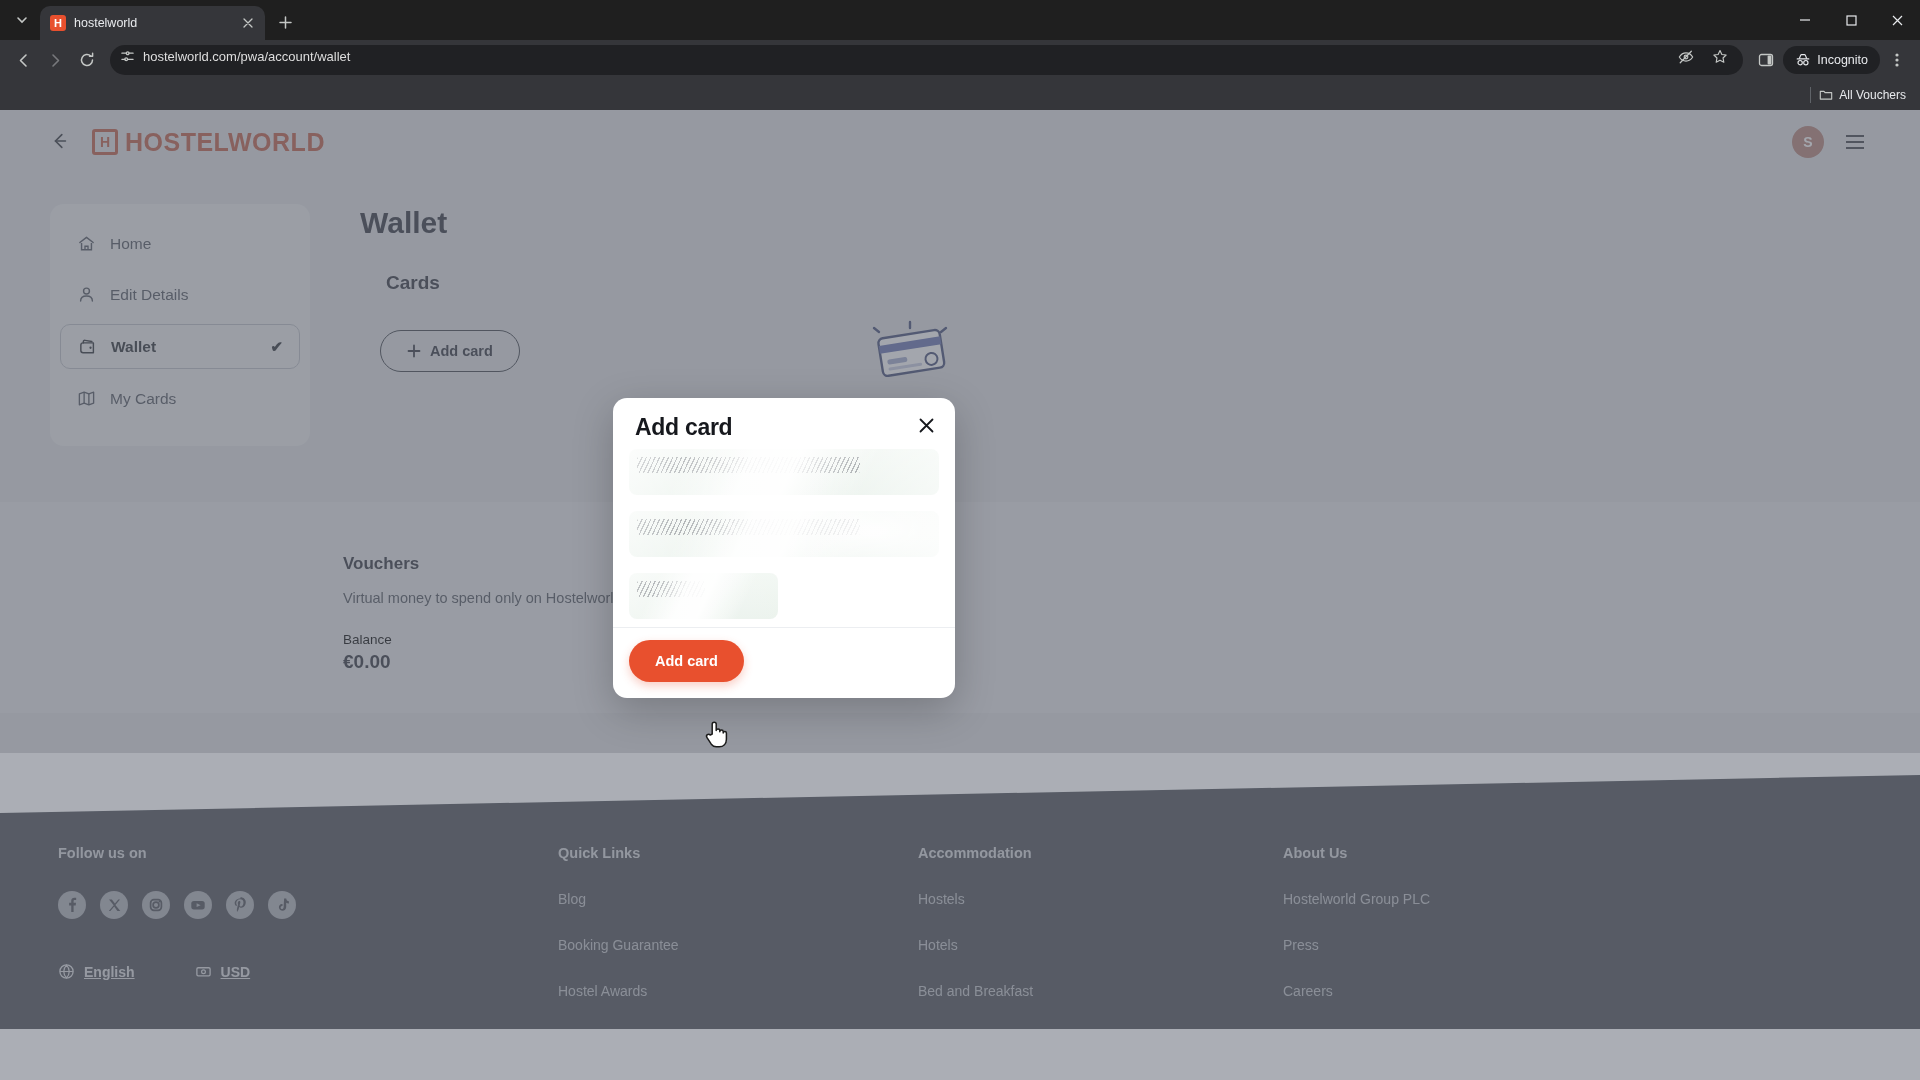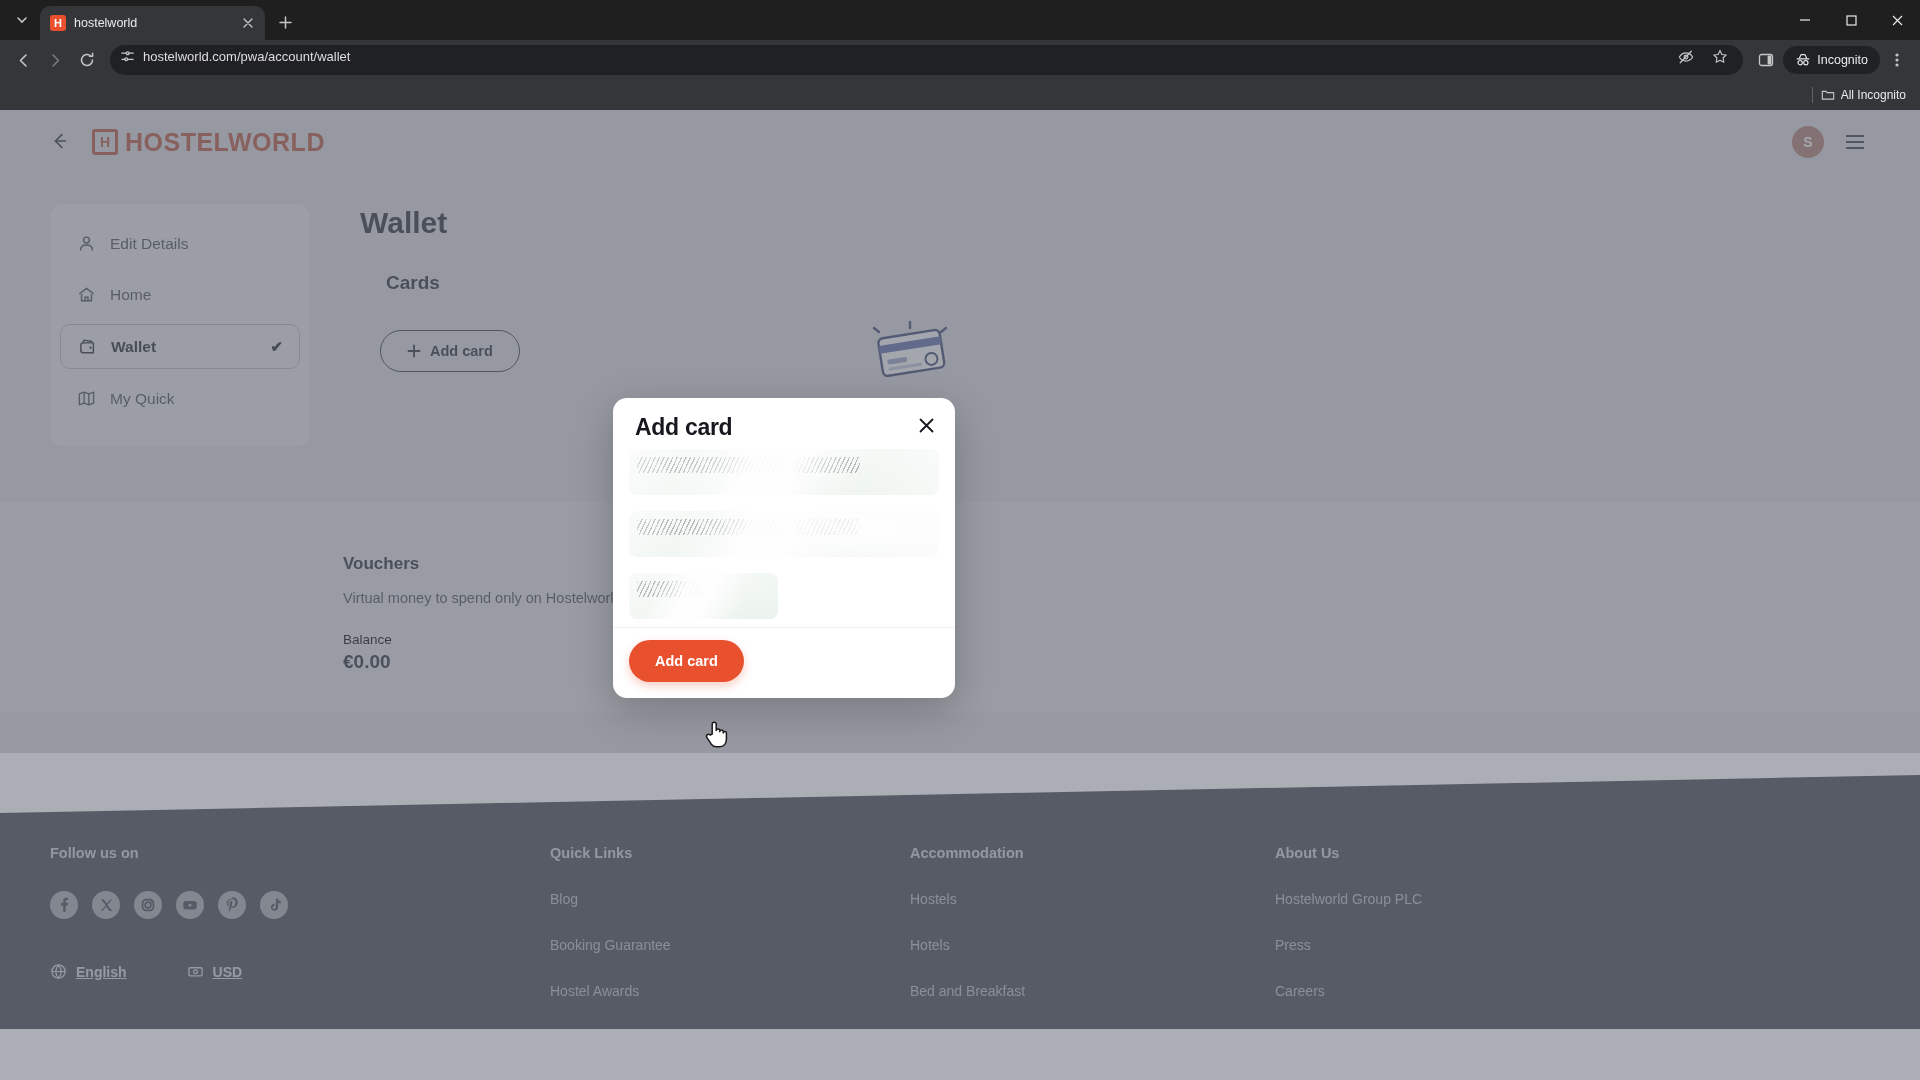--- a/index.html
+++ b/index.html
@@ -102,21 +102,21 @@
   .wallet-illus { margin-left: 350px; margin-top:-10px; }
 
   .vouchers-wrap { background: rgba(255,255,255,0.22); margin-top: 56px;
     padding: 52px 50px 40px 28px; }
   .vouchers-inner { padding-left: 315px; }
   .vch-title { font-size: 17px; font-weight: 800; color:#2b3040; }
   .vch-sub { font-size: 14.5px; color:#4a5160; margin-top: 16px; }
   .vch-bal-lbl { font-size: 13.5px; color:#000000; margin-top: 26px; }
   .vch-bal { font-size: 19px; font-weight: 800; color:#2b3040; margin-top: 4px; }
 
-  .footer { background:#474d5a; color:#c9ccd3; padding: 46px 0 0 0;
+  .footer { background:#474d5a; color:#c9ccd3; padding: 46px 0 0 8px;
     clip-path: polygon(0 38px, 100% 0, 100% 100%, 0 100%); margin-top: 22px; }
   .footer-grid { display:flex; padding: 24px 50px 0 50px; }
   .fcol { }
   .fcol.social { width: 500px; }
   .fcol.acc { width: 365px; }
   .fcol.ql { width: 360px; }
   .fcol-h { font-size: 14.5px; font-weight:800; color:#d7dae0; margin-bottom: 30px; }
   .flink { font-size: 14px; color:#c2c6cd; margin-bottom: 30px; }
   .socials { display:flex; gap: 14px; margin-bottom: 44px; }
   .soc { width:28px; height:28px; border-radius:50%; background:#aeb3bd;
@@ -283,21 +283,21 @@
   </div>
 
   <div class="bookmarks-bar">
     <div class="bm-sep"></div>
     <div class="bm-item">
       <span style="display:flex;color:#c4c7c5;">
         <svg width="14" height="14" viewBox="0 0 16 16">
             <path d="M1.5 3.8h4.2l1.2 1.5h7.6v7.4H1.5z" fill="none" stroke="currentColor" stroke-width="1.3" stroke-linejoin="round"></path>
           </svg>
       </span>
-      <span>All Incognito</span>
+      <span>All Vouchers</span>
     </div>
   </div>
 
   <div class="viewport">
 
     <div class="page">
 
       <div class="hdr">
         <div class="hdr-left">
           <span class="back-arrow">
@@ -321,55 +321,55 @@
         </div>
       </div>
 
       <div class="body-area">
         <div class="content">
 
           <div class="sidecard">
             <div class="nav-item">
               <span class="nav-ico">
                 <svg width="19" height="19" viewBox="0 0 20 20">
-                    <circle cx="10" cy="6.4" r="3.1" fill="none" stroke="#4a5160" stroke-width="1.5"></circle>
-                    <path d="M3.8 16.8c0-3.4 2.8-5.2 6.2-5.2s6.2 1.8 6.2 5.2" fill="none" stroke="#4a5160" stroke-width="1.5" stroke-linecap="round"></path>
-                  </svg>
-              </span>
-              <span>Edit Details</span>
+                    <path d="M3 9l7-5.5L17 9" fill="none" stroke="#4a5160" stroke-width="1.5" stroke-linecap="round" stroke-linejoin="round"></path>
+                    <path d="M4.8 9.5v7h10.4v-7" fill="none" stroke="#4a5160" stroke-width="1.5"></path>
+                    <path d="M8.4 16.5v-3.6h3.2v3.6" fill="none" stroke="#4a5160" stroke-width="1.4"></path>
+                  </svg>
+              </span>
+              <span>Home</span>
             </div>
             <div class="nav-item">
               <span class="nav-ico">
                 <svg width="19" height="19" viewBox="0 0 20 20">
-                    <path d="M3 9l7-5.5L17 9" fill="none" stroke="#4a5160" stroke-width="1.5" stroke-linecap="round" stroke-linejoin="round"></path>
-                    <path d="M4.8 9.5v7h10.4v-7" fill="none" stroke="#4a5160" stroke-width="1.5"></path>
-                    <path d="M8.4 16.5v-3.6h3.2v3.6" fill="none" stroke="#4a5160" stroke-width="1.4"></path>
-                  </svg>
-              </span>
-              <span>Home</span>
+                    <circle cx="10" cy="6.4" r="3.1" fill="none" stroke="#4a5160" stroke-width="1.5"></circle>
+                    <path d="M3.8 16.8c0-3.4 2.8-5.2 6.2-5.2s6.2 1.8 6.2 5.2" fill="none" stroke="#4a5160" stroke-width="1.5" stroke-linecap="round"></path>
+                  </svg>
+              </span>
+              <span>Edit Details</span>
             </div>
             <div class="nav-item active">
               <span class="nav-ico">
                 <svg width="19" height="19" viewBox="0 0 20 20">
                     <path d="M16.2 6.2H5.4C4 6.2 3 7.2 3 8.5v5.7c0 1.3 1 2.3 2.4 2.3h10.8V6.2z" fill="none" stroke="#252a33" stroke-width="1.5" stroke-linejoin="round"></path>
                     <path d="M5.6 6.2V5c0-1 .8-1.7 1.8-1.5l7.2 1.3" fill="none" stroke="#252a33" stroke-width="1.5" stroke-linecap="round"></path>
                     <circle cx="13.2" cy="11.3" r="1.2" fill="#252a33"></circle>
                   </svg>
               </span>
               <span>Wallet</span>
               <span class="chk">✔</span>
             </div>
             <div class="nav-item">
               <span class="nav-ico">
                 <svg width="19" height="19" viewBox="0 0 20 20">
                     <path d="M2.5 5.2l5-1.8 5 1.8 5-1.8v11.4l-5 1.8-5-1.8-5 1.8z" fill="none" stroke="#4a5160" stroke-width="1.4" stroke-linejoin="round"></path>
                     <path d="M7.5 3.4v11.4M12.5 5.2v11.4" fill="none" stroke="#4a5160" stroke-width="1.4"></path>
                   </svg>
               </span>
-              <span>My Quick</span>
+              <span>My Cards</span>
             </div>
           </div>
 
           <div class="main">
             <div class="page-title">Wallet</div>
             <div class="section-h">Cards</div>
             <div class="cards-row">
               <div class="addcard-outline">
                 <span style="display:flex;">
                   <svg width="14" height="14" viewBox="0 0 14 14">

